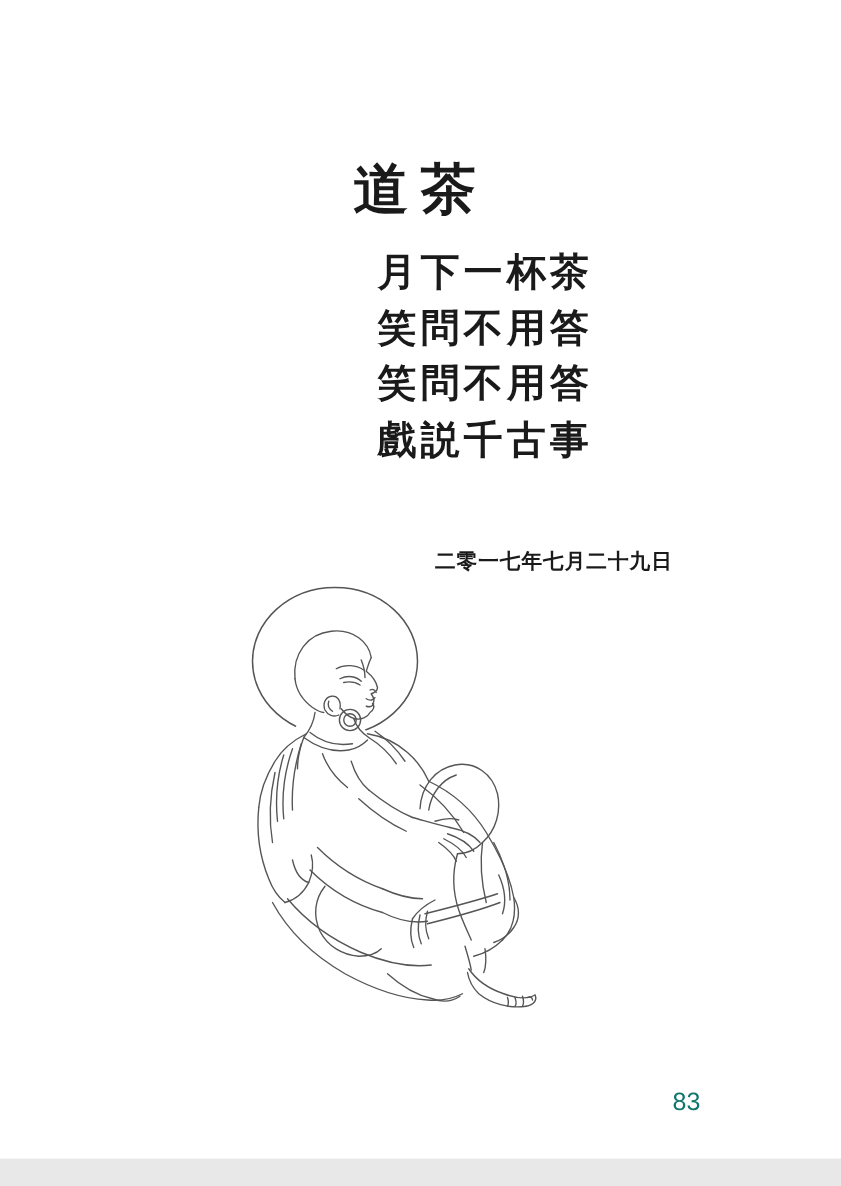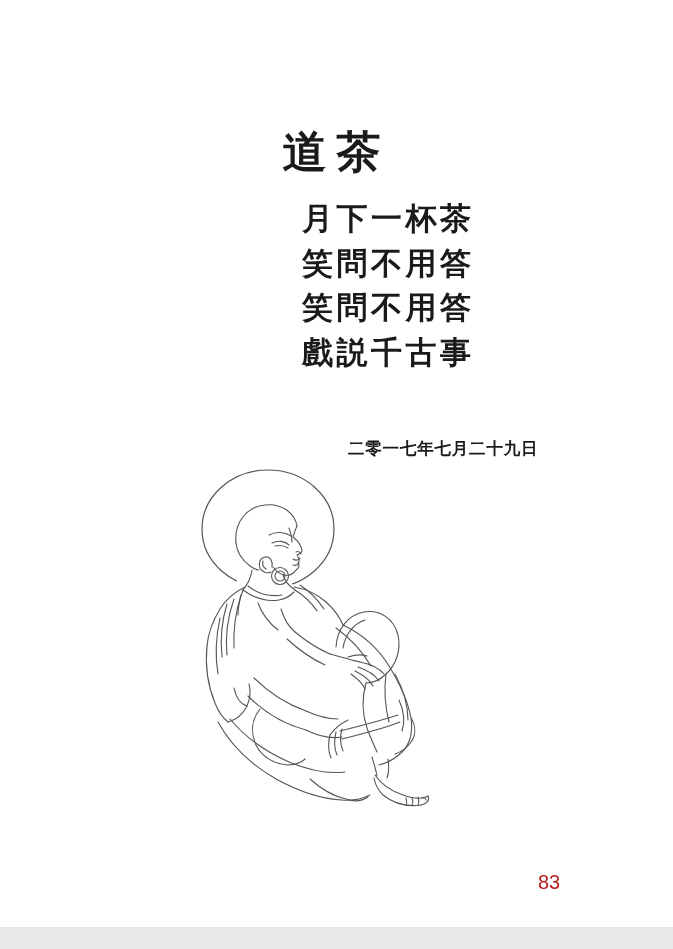--- a/index.html
+++ b/index.html
@@ -24,21 +24,21 @@
     margin-left:46px;
   }
   .date-line {
     position:absolute; top:426px; left:348px;
     font-size:16.5px; letter-spacing:0.8px; white-space:nowrap;margin-top:12px;
   }
   .illustration { position:absolute; top:468px; left:190px; width:260px; height:380px; }
   .page-number {
     position:absolute; top:871px; left:538px;
     font-family:"Liberation Sans", sans-serif;
-    font-size:20px; color:#b91c1c; font-weight:normal;
+    font-size:20px; color:#0f766e; font-weight:normal;
   }
 </style>
 </head>
 <body>
 
 <div class="page">
 
   <h1 class="title cjk">道茶</h1>
 
   <div class="poem">

